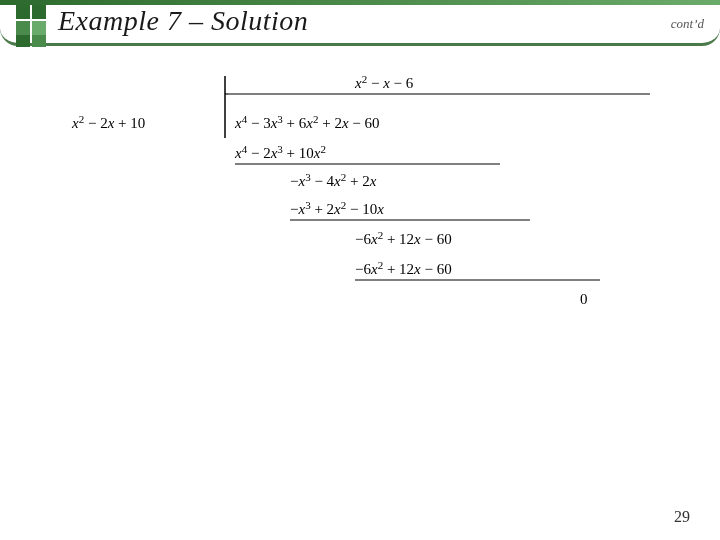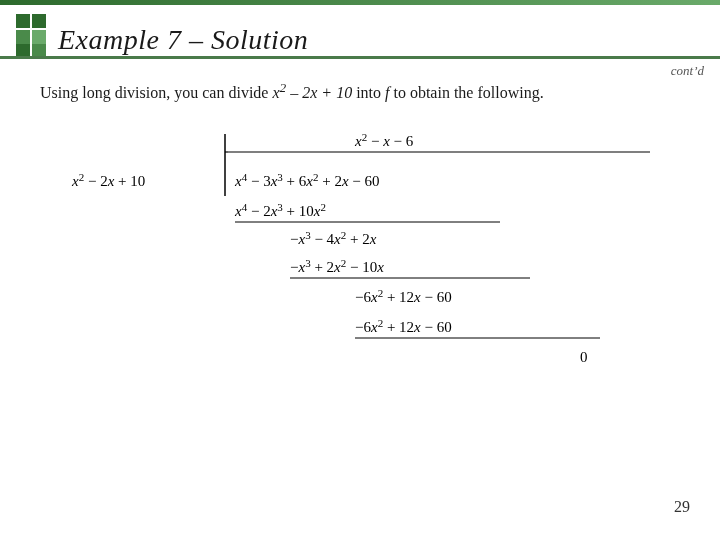--- a/index.html
+++ b/index.html
@@ -9,26 +9,27 @@
       height: 540px;
       background: #ffffff;
       font-family: 'Times New Roman', Times, serif;
       overflow: hidden;
       position: relative;
     }
 
     
     .header {
       display: flex;
-      align-items: flex-end;
-      height: 54px;
+      align-items: flex-start;
+      height: 41px;
       background: #ffffff;
       border-bottom: 3px solid #4a7a4a;
       padding: 0 16px;
       position: relative;
+      border-radius: 18px;
     }
 
     .header-logo {
       width: 32px;
       height: 42px;
       margin-right: 10px;
       flex-shrink: 0;
     }
 
     .header-title {
@@ -40,21 +41,20 @@
     }
 
     .contd-label {
       position: absolute;
       right: 16px;
       top: 50%;
       transform: translateY(-50%);
       font-size: 13px;
       font-style: italic;
       color: #555;
-      margin-top: 40px;
     }
 
     
     .content {
       padding: 18px 40px 10px 40px;
     }
 
     .intro-text {
       font-size: 16px;
       color: #1a1a1a;
@@ -72,21 +72,21 @@
       margin-top: 2px;
     }
 
     .division-svg {
       display: block;
     }
 
     
     .page-number {
       position: absolute;
-      bottom: 24px;
+      bottom: 14px;
       right: 30px;
       font-size: 16px;
       color: #333;
     }
 
     
     .top-accent {
       height: 5px;
       background: linear-gradient(to right, #2d6a2d, #6aaa6a);
       width: 100%;
@@ -109,23 +109,20 @@
   </svg>
 
   <div class="header-title">
     <span>Example 7 – </span><span>Solution</span>
   </div>
 
   <div class="contd-label">cont’d</div>
 </div>
 
 <div class="content">
-  <div class="intro-text">
-    <span>Using long division, you can divide </span><span class="math-inline"><i>x</i><sup>2</sup> – 2<i>x</i> + 10</span><span> into </span><span class="math-inline"><i>f</i></span><span> to obtain the following.</span>
-  </div>
 
   <div class="division-area">
     <svg class="division-svg" width="620" height="310" viewBox="0 0 620 310" xmlns="http://www.w3.org/2000/svg" font-family="Times New Roman, Times, serif" font-size="15">
 
       <text x="295" y="22">
         <tspan font-style="italic">x</tspan><tspan dy="-5" font-size="11">2</tspan><tspan dy="5"> − </tspan><tspan font-style="italic">x</tspan><tspan> − 6</tspan>
       </text>
 
       <line x1="168" y1="28" x2="590" y2="28" stroke="#000" stroke-width="1.2"></line>
 

